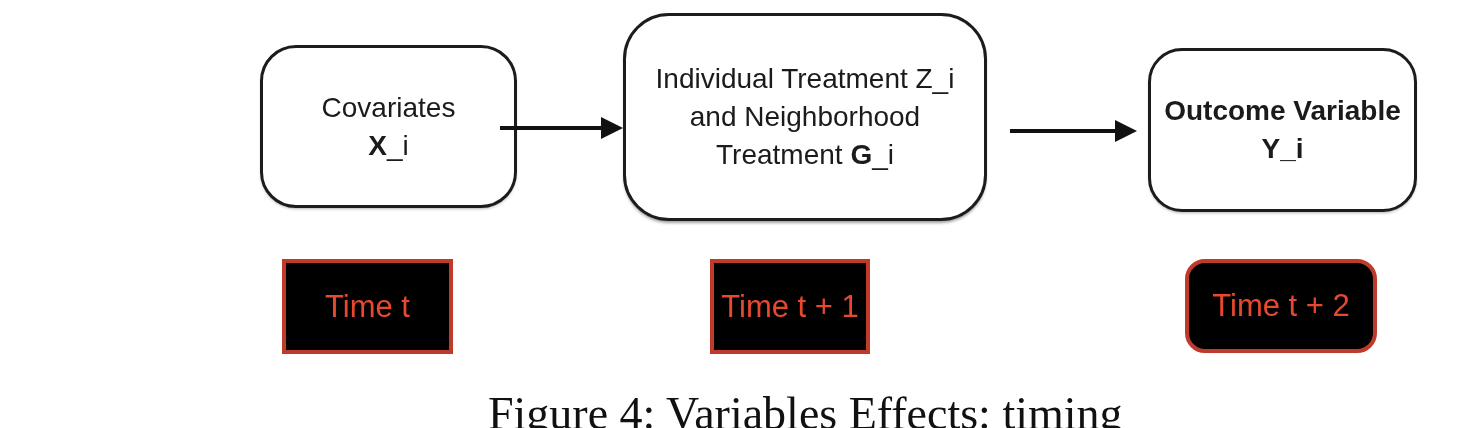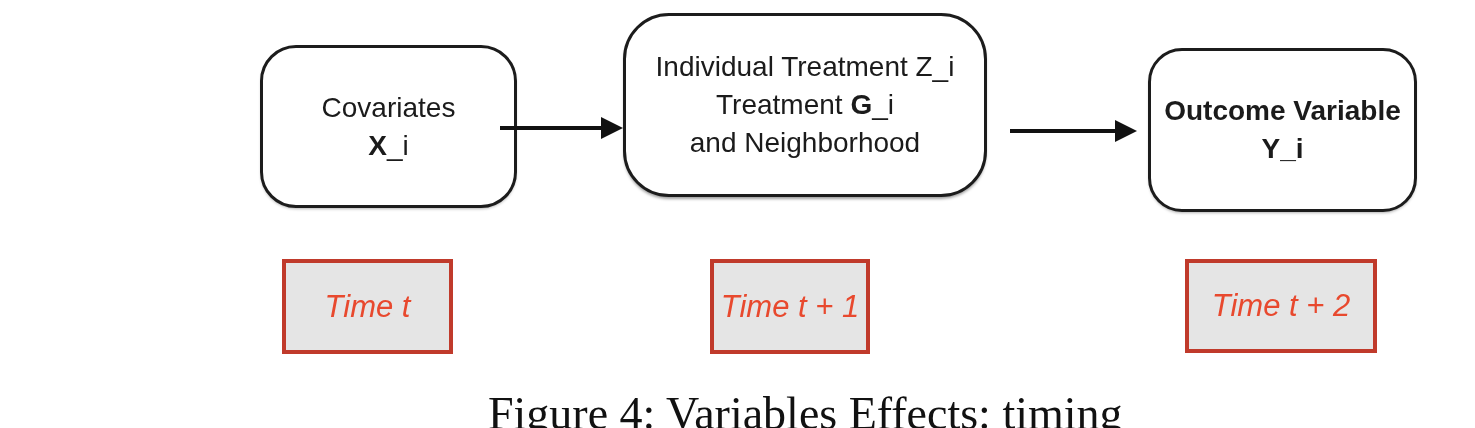--- a/index.html
+++ b/index.html
@@ -20,21 +20,21 @@
     flex-direction: column;
     align-items: center;
     justify-content: center;
     text-align: center;
     color: #1b1b1b;
     font-size: 28px;
     line-height: 38px;
     box-shadow: 0 2px 3px -1px rgba(0,0,0,0.30);
   }
   .node-covariates { left: 260px; top: 45px;  width: 257px; height: 163px; border-radius: 36px; }
-  .node-treatment  { left: 623px; top: 13px;  width: 364px; height: 184px; border-radius: 46px;
+  .node-treatment  { left: 623px; top: 13px;  width: 364px; height: 208px; border-radius: 46px;
                      box-shadow: 0 3px 3px -1px rgba(0,0,0,0.38); }
   .node-outcome    { left: 1148px; top: 48px; width: 269px; height: 164px; border-radius: 34px; font-weight: bold; }
   .b { font-weight: bold; }
 
   .arrow {
     position: absolute;
     height: 22px;
     display: flex;
     align-items: center;
   }
@@ -45,31 +45,30 @@
     border-top: 11px solid transparent;
     border-bottom: 11px solid transparent;
   }
   .arrow-1 { left: 500px;  top: 117px; width: 123px; }
   .arrow-2 { left: 1010px; top: 120px; width: 127px; }
 
   .time-box {
     position: absolute;
     border: 4px solid var(--time-border, #c03a2b);
     color: var(--time-text, #e8492e);
-    background: #e5e5e5;
+    background: #000000;
     display: flex;
     align-items: center;
     justify-content: center;
     font-size: 31px;
     white-space: nowrap;
-    font-style: italic;
   }
   .time-0 { left: 282px;  top: 259px; width: 171px; height: 95px; }
   .time-1 { left: 710px;  top: 259px; width: 160px; height: 95px; }
-  .time-2 { left: 1185px; top: 259px; width: 192px; height: 94px; }
+  .time-2 { left: 1185px; top: 259px; width: 192px; height: 94px; border-radius: 20px; }
 
   .caption {
     position: absolute;
     left: 488px;
     top: 386px;
     font-family: "Liberation Serif", serif;
     font-size: 46px;
     line-height: 56px;
     color: #111111;
     white-space: nowrap;
@@ -92,24 +91,24 @@
   <div class="arrow arrow-1">
     <div class="shaft"></div>
     <div class="head"></div>
   </div>
 
   <div class="node node-treatment">
     <div>
       <span>Individual Treatment Z_i</span>
     </div>
     <div>
-      <span>Treatment </span><span class="b">G</span><span>_i</span>
+      <span>and Neighborhood</span>
     </div>
     <div>
-      <span>and Neighborhood</span>
+      <span>Treatment </span><span class="b">G</span><span>_i</span>
     </div>
   </div>
 
   <div class="arrow arrow-2">
     <div class="shaft"></div>
     <div class="head"></div>
   </div>
 
   <div class="node node-outcome">
     <div>

